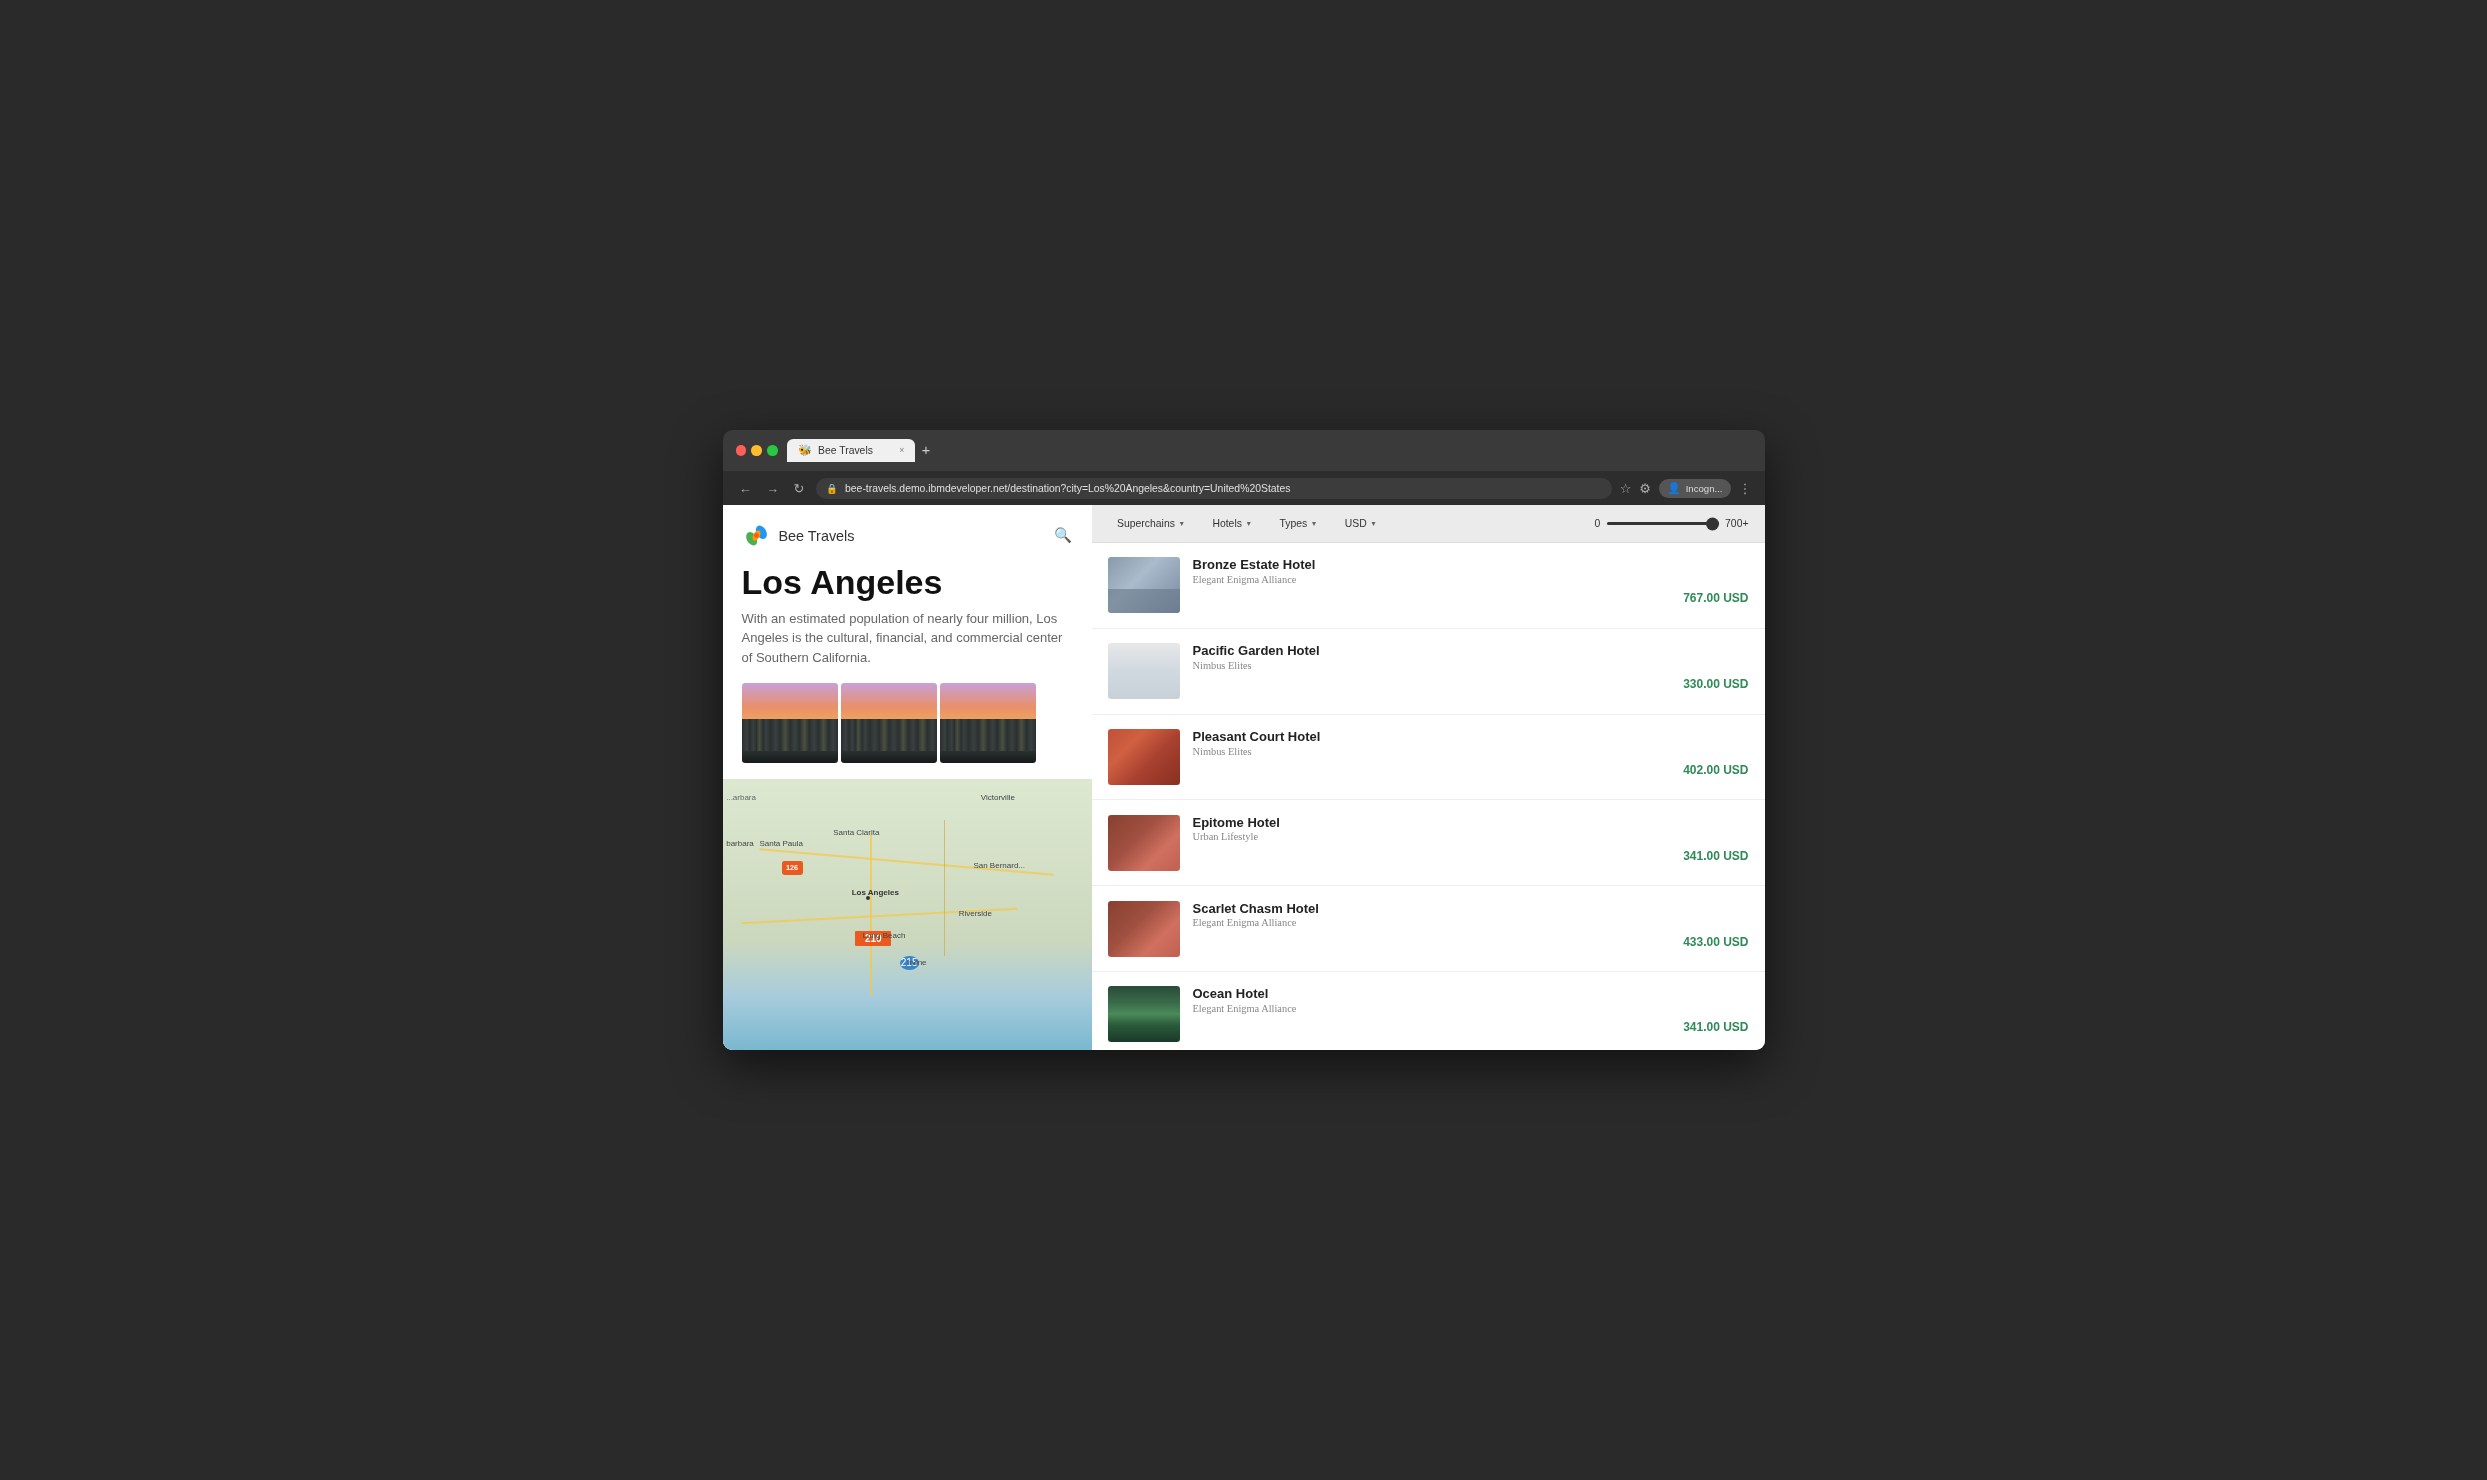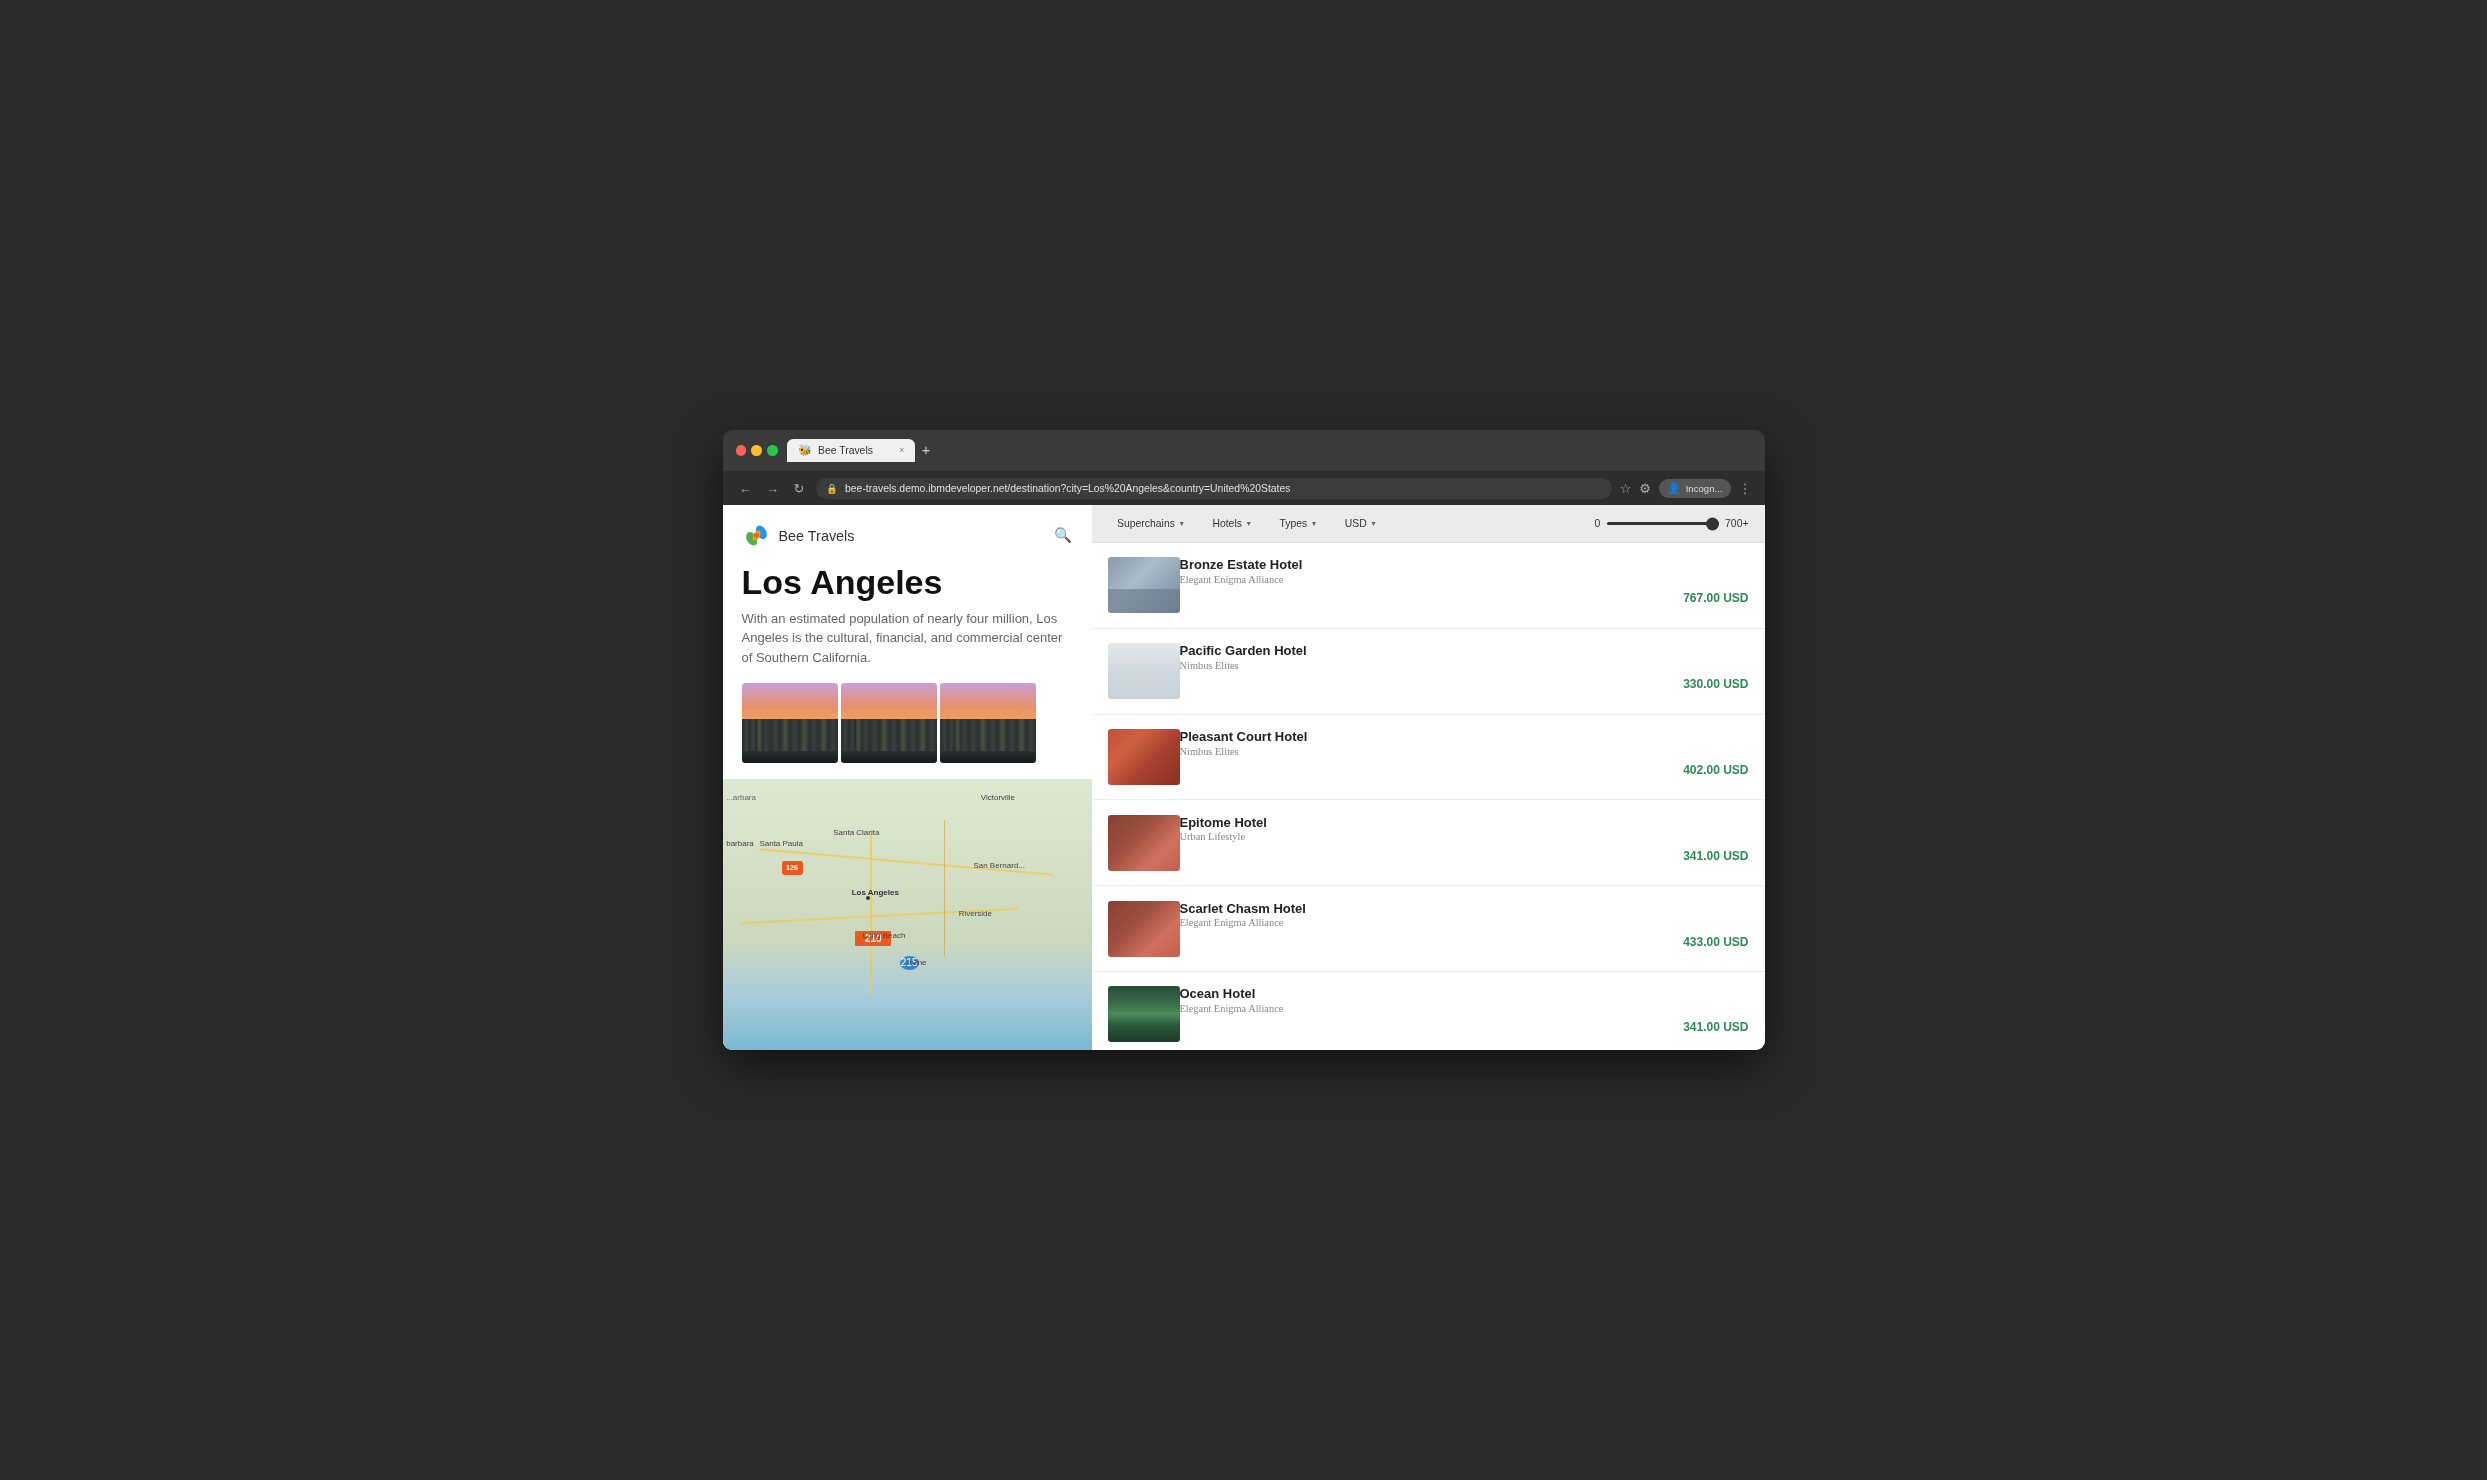--- a/index.html
+++ b/index.html
@@ -306,20 +306,21 @@
       font-weight: 500;
     }
 
     .hotel-item {
       background: #fff;
       display: flex;
       align-items: flex-start;
       padding: 14.4px 16px;
       border-bottom: 0.8px solid #eee;
       cursor: pointer;
+      gap: 13px;
     }
     .hotel-thumb {
       width: 72px;
       height: 56px;
       border-radius: 3.2px;
       flex-shrink: 0;
       overflow: hidden;
     }
     .hotel-info {
       flex: 1;

